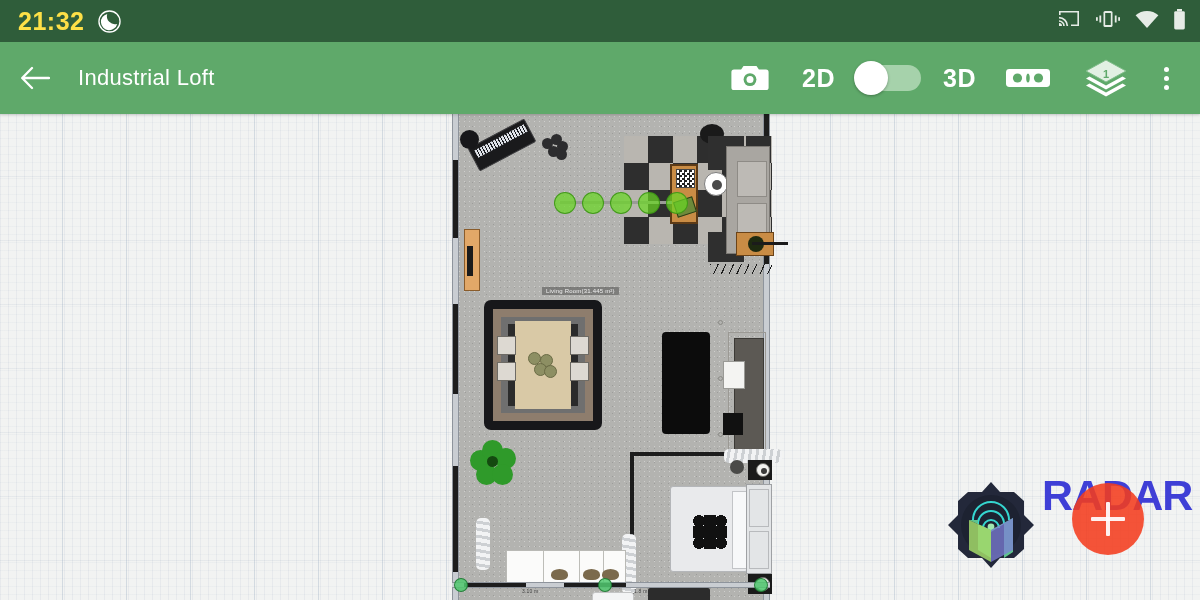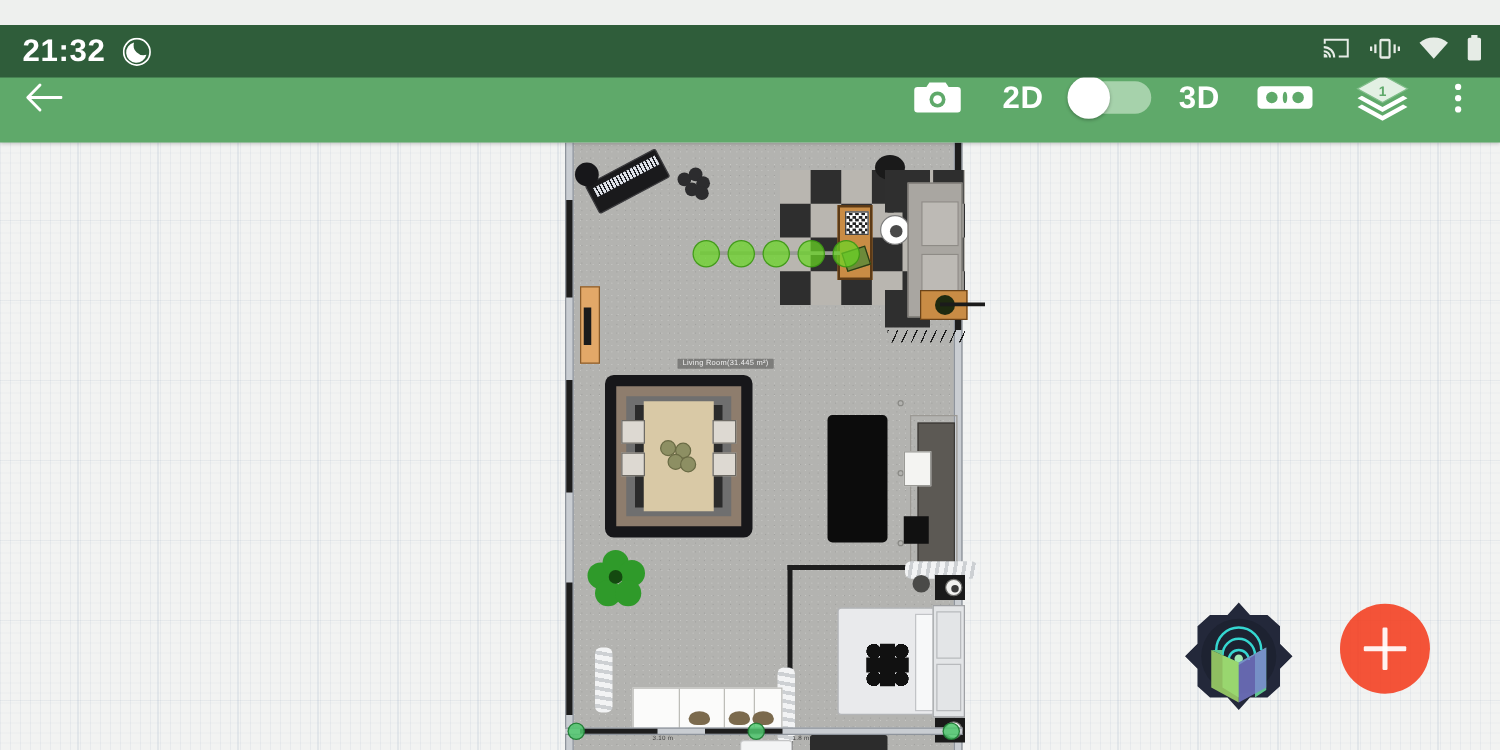--- a/index.html
+++ b/index.html
@@ -7,21 +7,21 @@
   body {
     font-family:"Liberation Sans", sans-serif;
     background:#eef0ee;
   }
   .app { position:relative; width:1200px; height:600px; overflow:hidden; }
 
   
   .statusbar{
     position:absolute; top:0; left:0; width:1200px; height:42px;
     background:#2f5d3a; display:flex; align-items:center;
-    padding:0 14px 0 18px; color:#ffffff; z-index:40;margin-top:20px;
+    padding:0 14px 0 18px; color:#fde047; z-index:40;
   }
   .sb-time{ font-size:25px; font-weight:700; letter-spacing:.5px; line-height:1; }
   .sb-dnd{ margin-left:14px; width:23px; height:23px; position:relative; }
   .sb-right{ margin-left:auto; display:flex; align-items:center; gap:14px; }
   .sb-ico{ display:block; }
 
   
   .toolbar{
     position:absolute; top:42px; left:0; width:1200px; height:72px;
     background:#5fa96a; display:flex; align-items:center; z-index:39;
@@ -292,20 +292,21 @@
       </span>
     </div>
   </div>
 
   <div class="toolbar">
     <div class="tb-back tb-btn">
       <svg width="30" height="26" viewBox="0 0 30 26">
         <path d="M29 13H3M12 3 2.2 13 12 23" fill="none" stroke="#fff" stroke-width="2.3" stroke-linecap="round" stroke-linejoin="round"></path>
       </svg>
     </div>
+    <div class="tb-title">Industrial Loft</div>
 
     <div class="tb-actions">
       <div class="tb-btn tb-cam">
         <svg width="40" height="30" viewBox="0 0 40 30">
           <path d="M13.5 3h13l2.4 3.6H36a2.6 2.6 0 0 1 2.6 2.6v15.2A2.6 2.6 0 0 1 36 27H4a2.6 2.6 0 0 1-2.6-2.6V9.2A2.6 2.6 0 0 1 4 6.6h7.1z" fill="#fff"></path>
           <circle cx="20" cy="16.6" r="6.4" fill="#5fa96a"></circle>
           <circle cx="20" cy="16.6" r="3.5" fill="#fff"></circle>
         </svg>
       </div>
       <div class="lbl2d">2D</div>
@@ -491,19 +492,20 @@
           <path d="M32 44a13 13 0 0 1 26 0"></path>
           <path d="M37 48a8 8 0 0 1 16 0"></path>
         </g>
         <circle cx="45" cy="47" r="3.4" fill="#9fe8b0"></circle>
         <path d="M23 40h9v30l13 8V52l13-8v34l9-6V38L45 50z" fill="#5fc48e"></path>
         <path d="M45 50 23 40v30l22 12z" fill="#a3d96a" opacity=".85"></path>
         <path d="M45 50l22-12v32L45 82z" fill="#7d7fd8" opacity=".75"></path>
       </svg>
     </div>
     <div class="wm-text">
+      <div class="wm-radar">RADAR</div>
     </div>
   </div>
 
   <div class="fab">
     <span class="plus"></span>
   </div>
 </div>
 
 </body></html>

